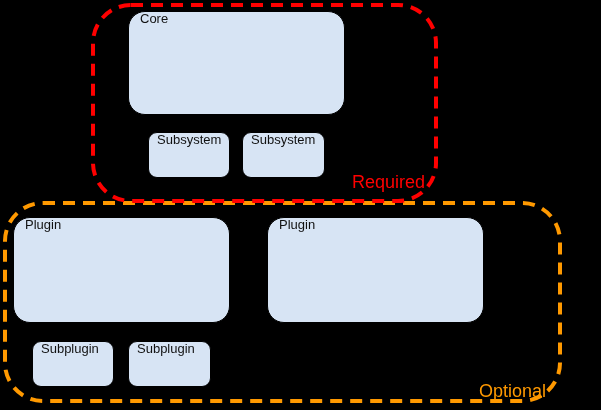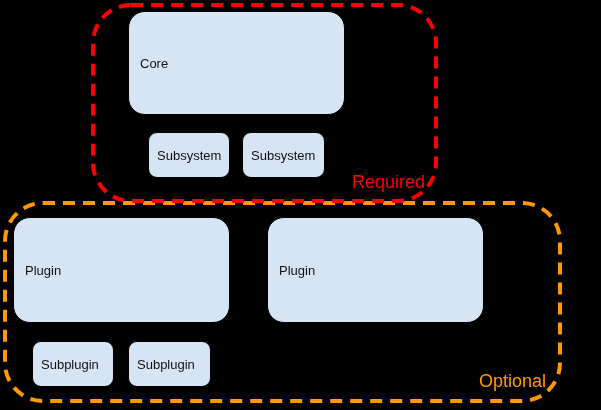--- a/index.html
+++ b/index.html
@@ -21,21 +21,20 @@
     top: 0;
     width: 601px;
     height: 410px;
   }
   .node {
     position: absolute;
     background: #d7e4f4;
     border: 1px solid #000000;
     box-sizing: border-box;
     display: flex;
-    align-items: center;
     color: #111111;
     font-size: 13px;
     line-height: 1;
   }
   .node.big {
     border-radius: 17px;
     padding-left: 11px;
   }
   .node.small {
     border-radius: 9px;
@@ -53,21 +52,21 @@
     font-size: 18px;
     line-height: 1;
   }
   .required-label {
     left: 352px;
     top: 173px;
     color: #ff0000;
   }
   .optional-label {
     left: 479px;
-    top: 372px;
+    top: 382px;
     color: #ff9900;
   }
 </style>
 </head>
 <body>
 
 <div class="stage">
 
   <svg class="outlines" viewBox="0 0 601 410">
 

